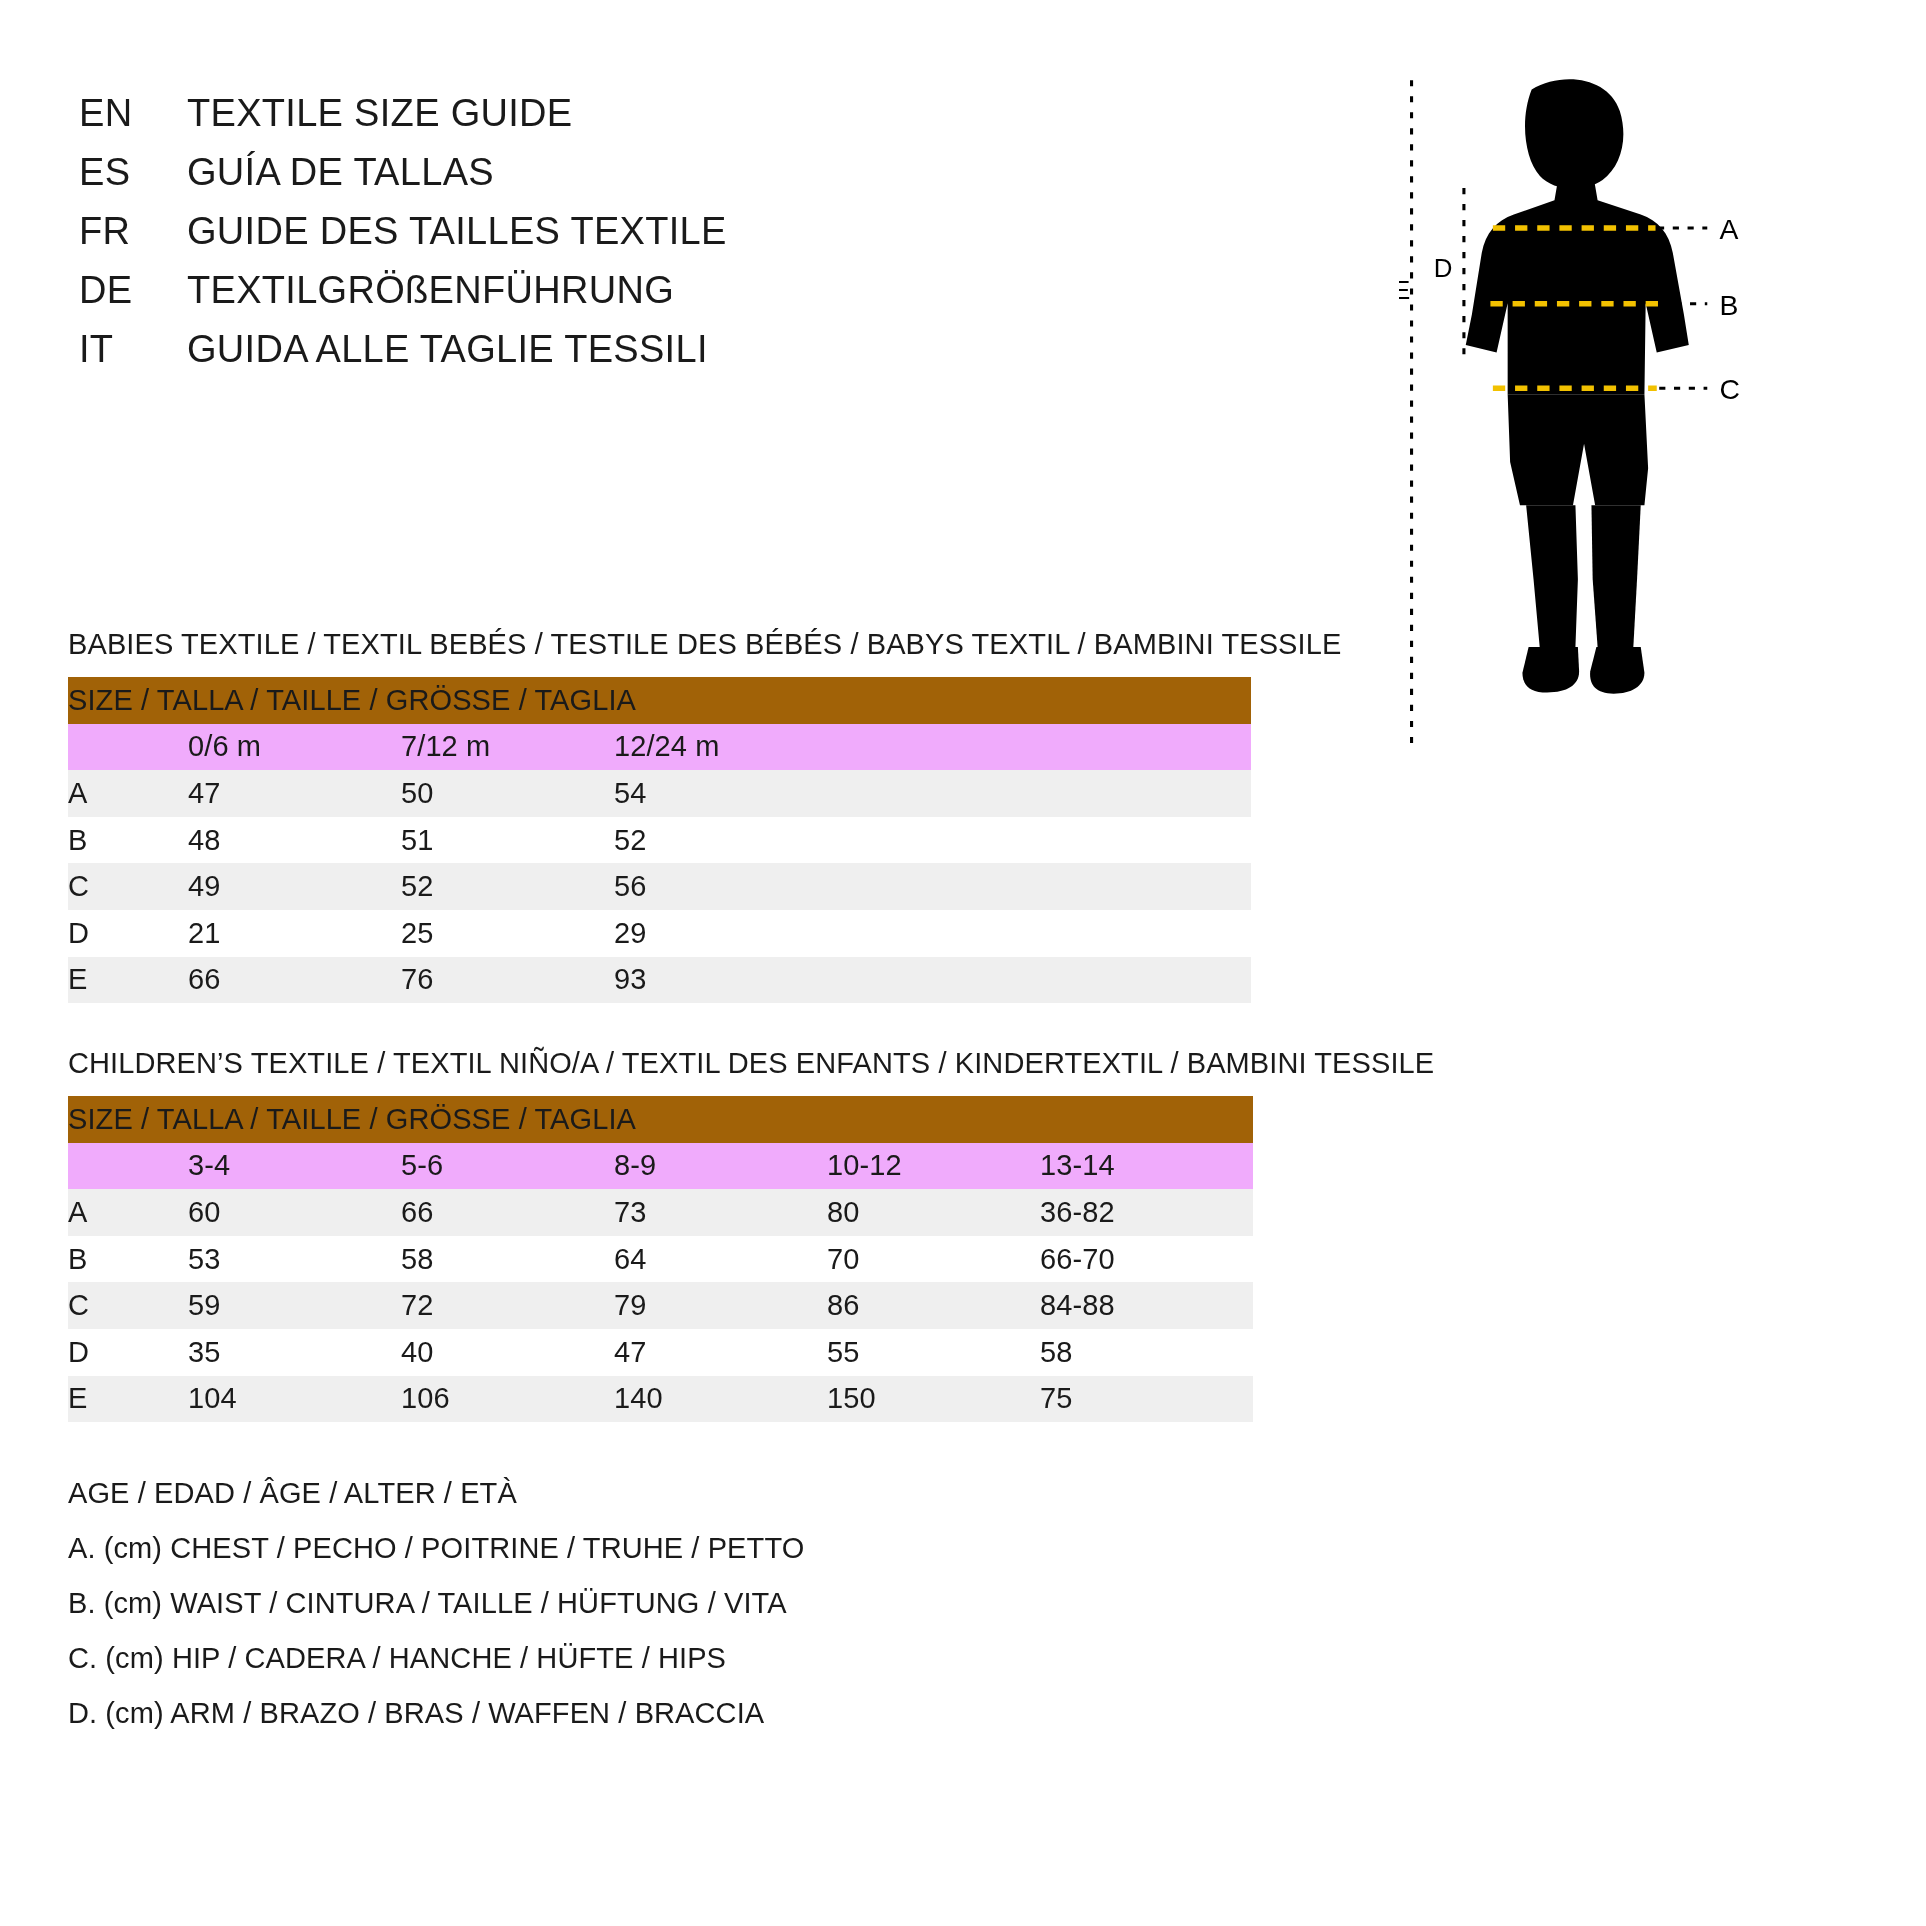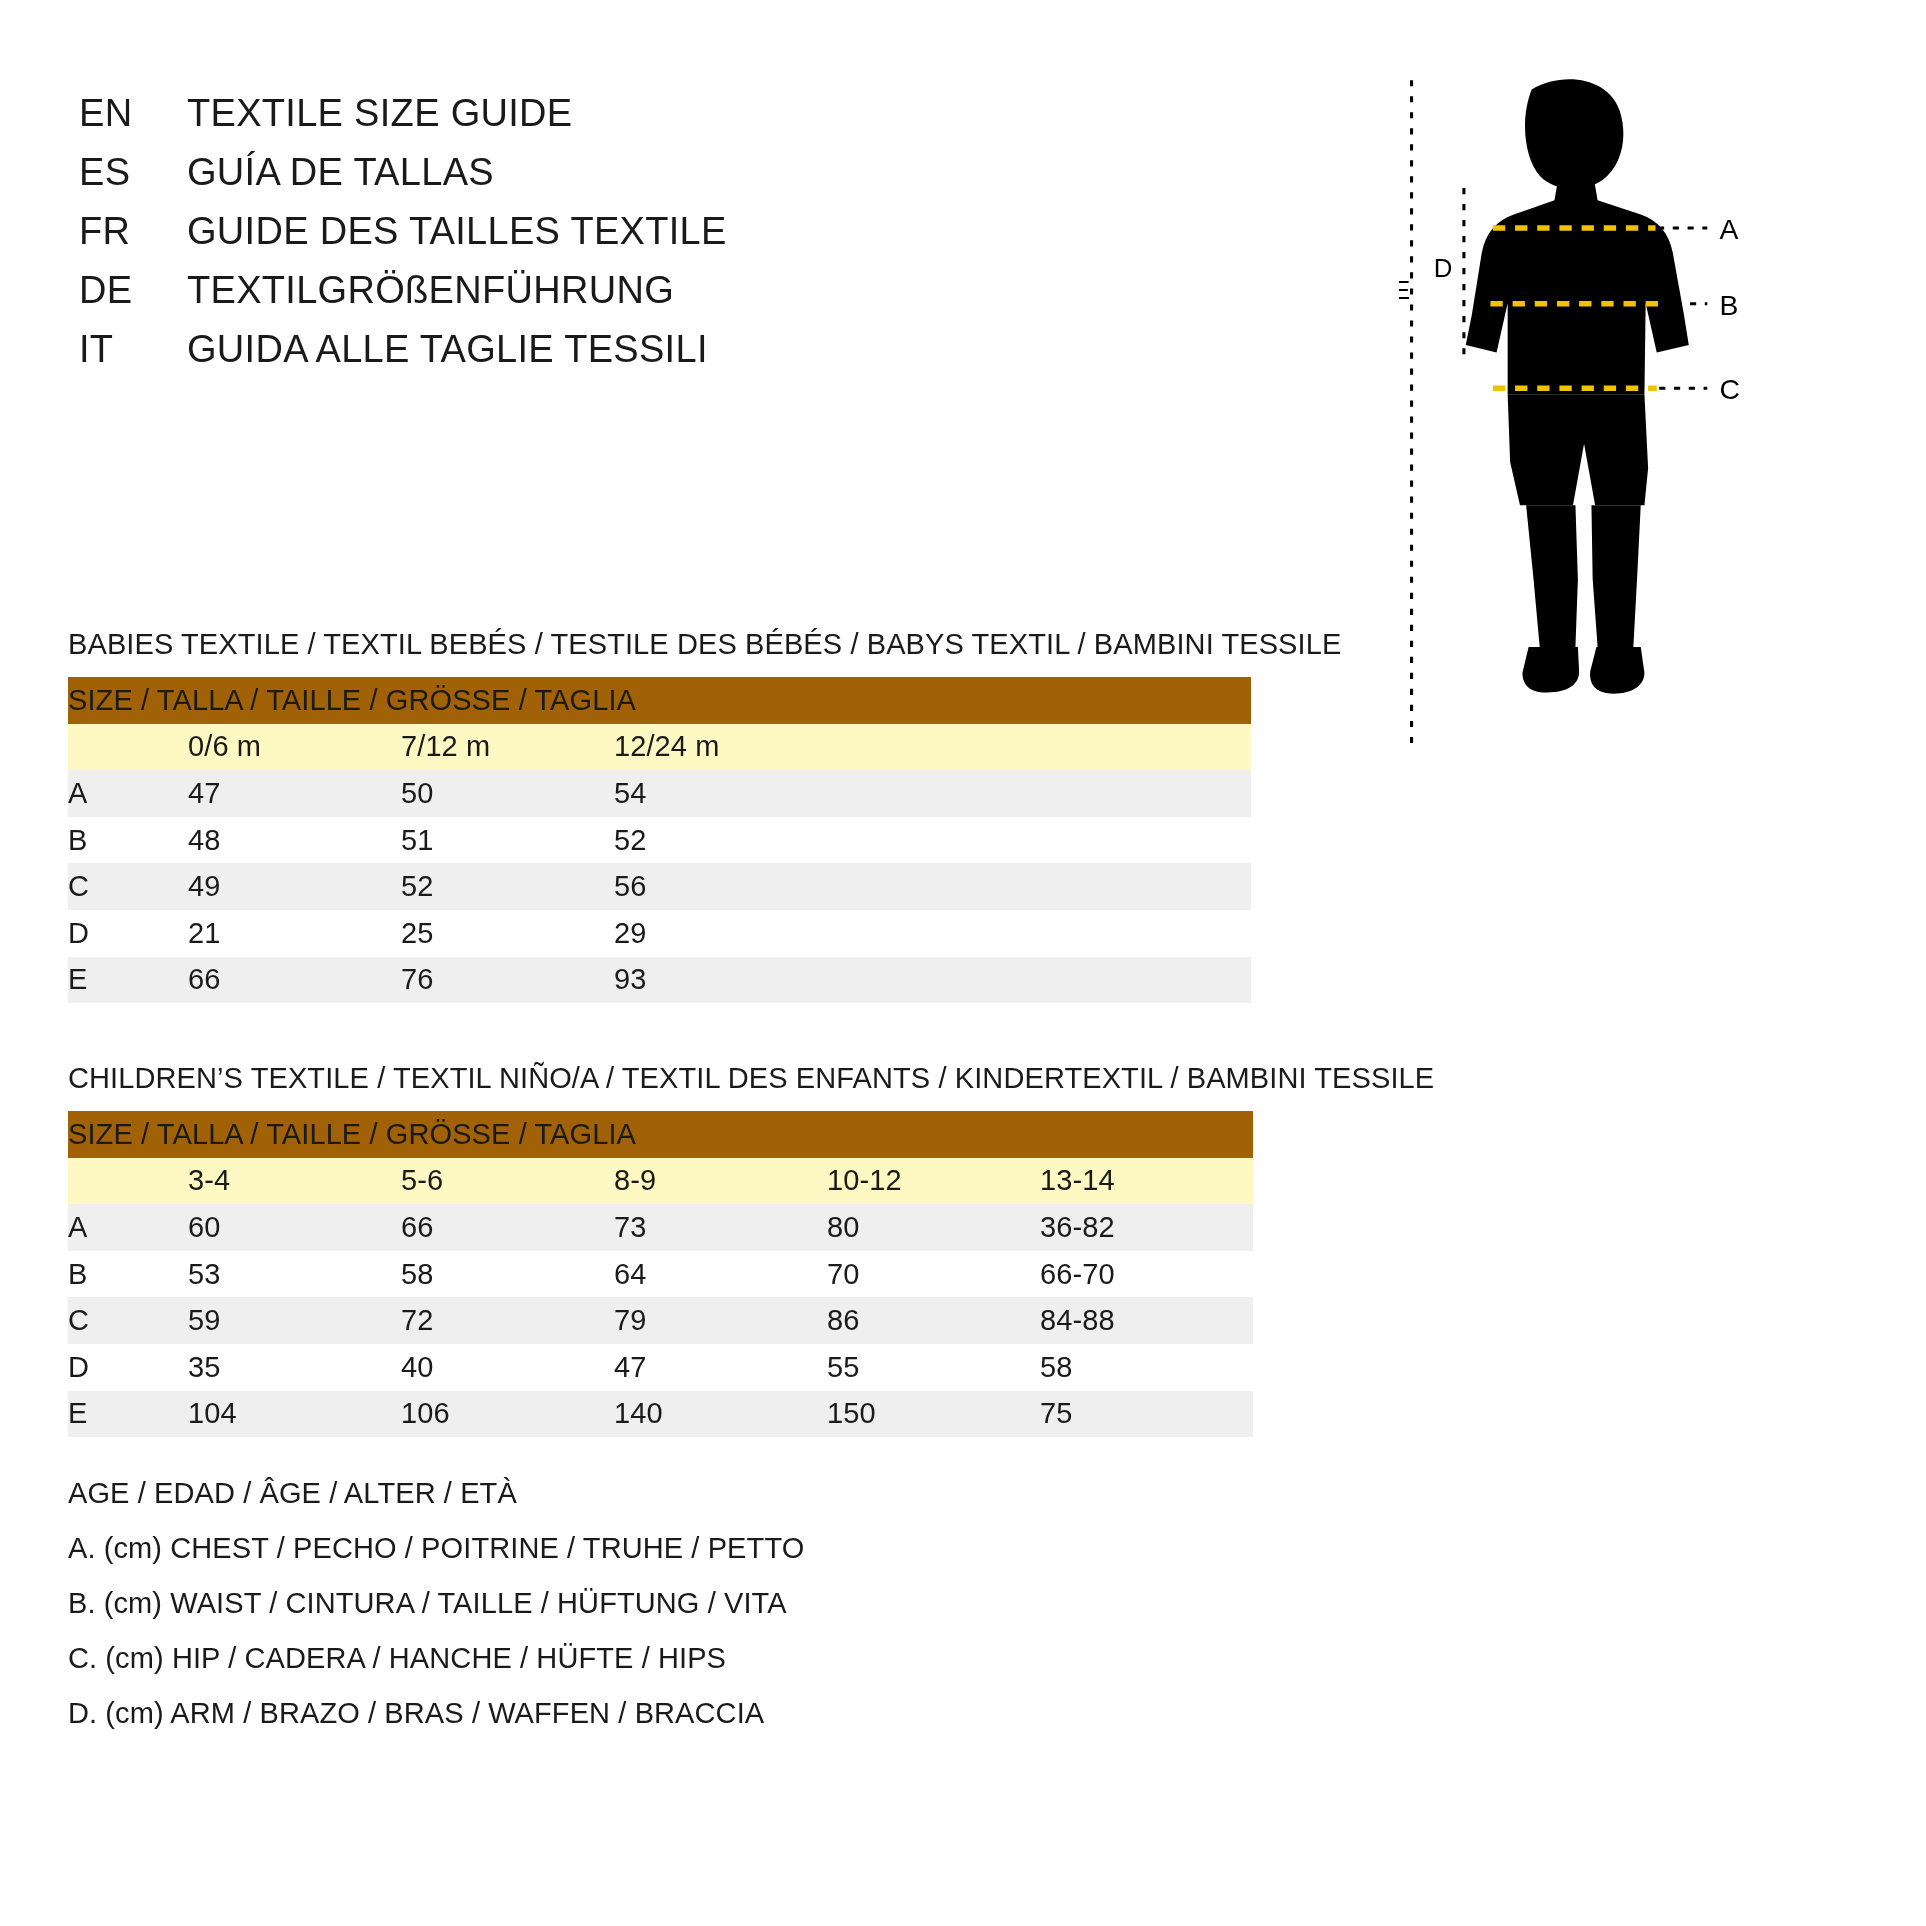--- a/index.html
+++ b/index.html
@@ -57,21 +57,21 @@
   }
   .figure svg { display: block; }
 
   
   .section {
     position: absolute;
     left: 68px;
     width: 1540px;
   }
   #babies-section { top: 628px; }
-  #children-section { top: 1047px; margin-top: 15px; }
+  #children-section { top: 1047px; }
 
   .section-heading {
     font-size: 29px;
     margin-bottom: 16px;
     white-space: nowrap;
     letter-spacing: 0.1px;
   }
 
   table.size-table {
     border-collapse: collapse;
@@ -85,21 +85,21 @@
     padding: 6.8px 0 6.8px 0;
     letter-spacing: 0.1px;
   }
   .hdr-row td {
     background: #a16207;
     padding-left: 11px;
     font-size: 29px;
   }
   .col-label { width: 120px; padding-left: 11px; }
   .col-val { width: 213px; }
-  .sub-row td { background: #fef9c3; }
+  .sub-row td { background: #f0abfc; }
   .row-shade td { background: #efefef; }
   .row-plain td { background: #ffffff; }
   .cell-pad { padding-left: 11px; }
   .cell-ind { padding-left: 59px; }
 
   
   table.children-table { width: 1183px; }
   table.children-table .col-label { width: 120px; }
   table.children-table .col-val { width: 213px; }
 

